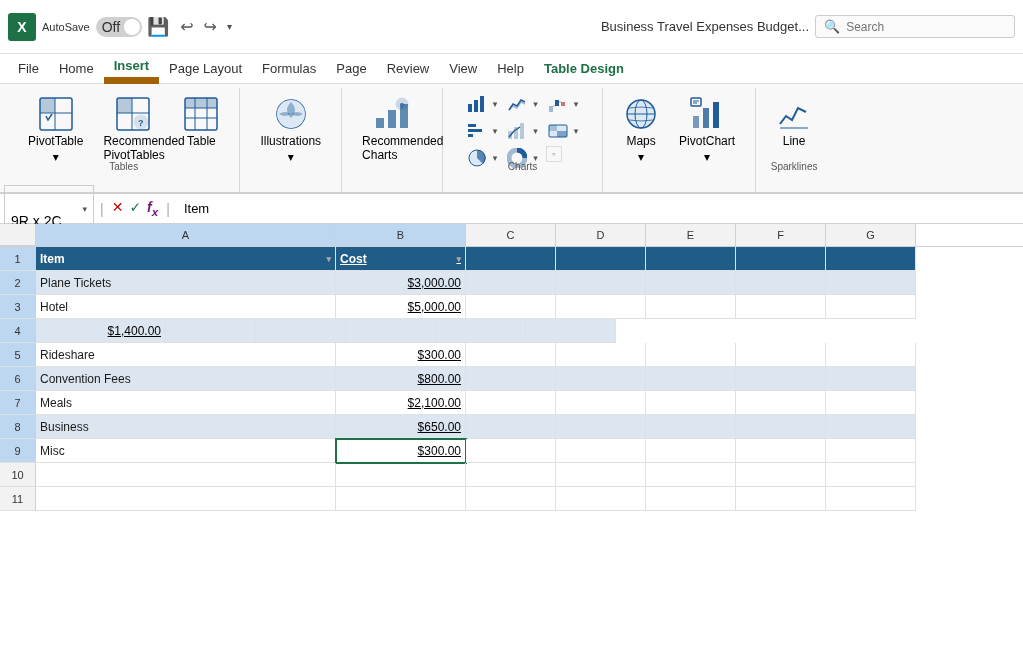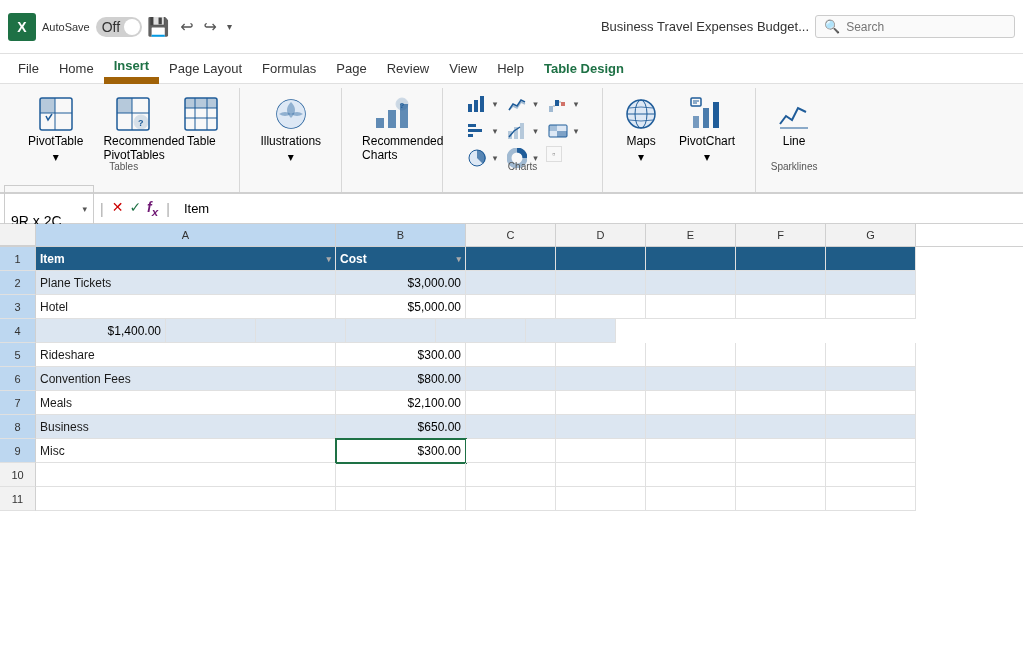--- a/index.html
+++ b/index.html
@@ -49,21 +49,21 @@
     .corner-cell { width: 36px; min-width: 36px; height: 22px; background: #f2f2f2; border-right: 1px solid #d0d0d0; border-bottom: 1px solid #d0d0d0; }
     .col-header { height: 22px; display: flex; align-items: center; justify-content: center; font-size: 11px; color: #333; background: #f2f2f2; border-right: 1px solid #d0d0d0; }
     .col-header.selected { background: #bdd7f0; }
 
     .grid-body { display: flex; flex-direction: column; }
     .grid-row { display: flex; }
     .row-num { width: 36px; min-width: 36px; height: 24px; display: flex; align-items: center; justify-content: center; font-size: 11px; color: #333; background: #f2f2f2; border-right: 1px solid #d0d0d0; border-bottom: 1px solid #e0e0e0; }
     .row-num.selected { background: #bdd7f0; }
     .grid-cell { height: 24px; border-right: 1px solid #e0e0e0; border-bottom: 1px solid #e0e0e0; font-size: 12px; display: flex; align-items: center; padding: 0 4px; overflow: hidden; }
     .col-a { width: 300px; min-width: 300px; }
-    .col-b { width: 130px; min-width: 130px; }
+    .col-b { width: 130px; min-width: 130px; text-decoration: underline; }
     .col-c, .col-d, .col-e, .col-f, .col-g { width: 90px; min-width: 90px; }
 
     
     .table-header-row .grid-cell { background: #1f5c87; color: #fff; font-weight: bold; }
     .table-row-alt .grid-cell { background: #dce6f1; }
     .table-row-even .grid-cell { background: #fff; }
     .table-row-alt .grid-cell.col-a, .table-row-even .grid-cell.col-a { color: #1a1a1a; }
     .col-b-val { justify-content: flex-end; }
 
     .dropdown-arrow { margin-left: auto; font-size: 9px; color: #ccc; }

